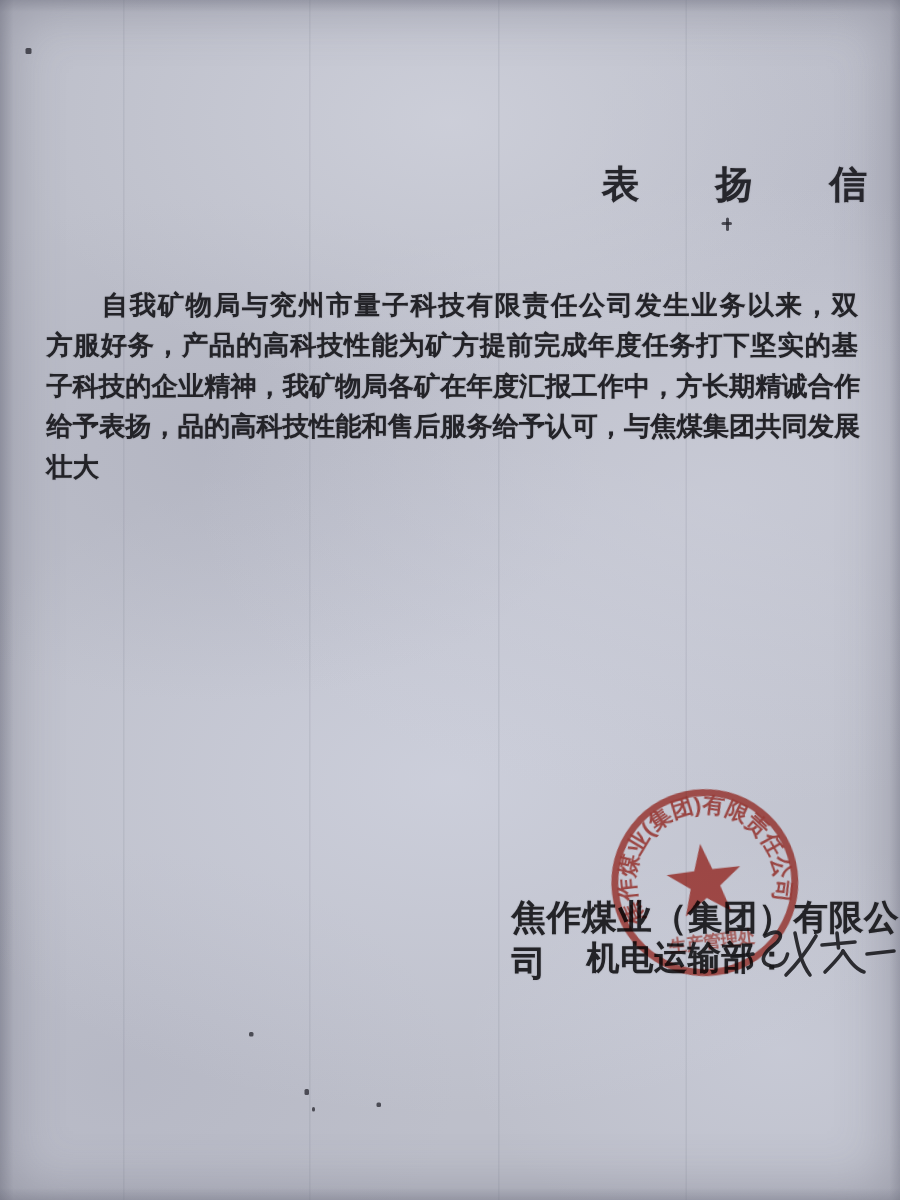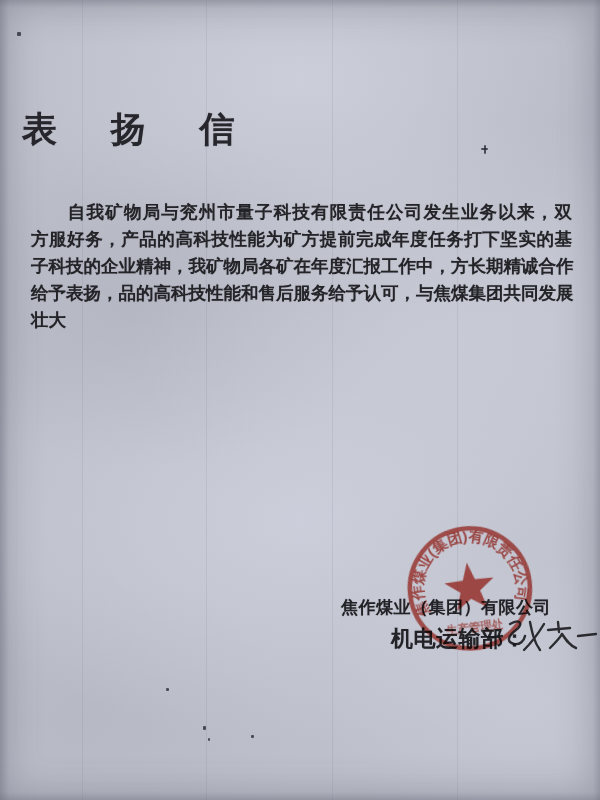--- a/index.html
+++ b/index.html
@@ -17,33 +17,33 @@
       radial-gradient(380px 240px at 140px 300px, rgba(172,174,188,.50), rgba(172,174,188,0) 70%),
       radial-gradient(520px 320px at 300px 520px, rgba(216,219,232,.55), rgba(216,219,232,0) 70%),
       radial-gradient(300px 200px at 520px 700px, rgba(210,213,226,.45), rgba(210,213,226,0) 70%),
       radial-gradient(320px 220px at 80px 720px, rgba(176,178,192,.50), rgba(176,178,192,0) 70%),
       radial-gradient(260px 180px at 560px 120px, rgba(182,184,198,.45), rgba(182,184,198,0) 70%);
     box-shadow: inset 0 0 34px 8px rgba(78,80,96,.30);
     color:#232327;
   }
   .crease{position:absolute;top:0;bottom:0;width:1px;background:rgba(116,118,134,.14);}
   .title{
-    position:absolute;top:106px;left:0;width:100%;text-align:left;
-    font-size:35px;font-weight:bold;letter-spacing:22px;text-indent:22px;
+    position:absolute;top:106px;left:0;width:100%;text-align:right;
+    font-size:25px;font-weight:bold;letter-spacing:22px;text-indent:22px;
     color:#26262c; text-shadow:0 0 1px rgba(38,38,44,.35);
   }
-  .body-text{position:absolute;left:31px;top:200px;width:541px;font-family:Liberation Mono, monospace;}
+  .body-text{position:absolute;left:31px;top:190px;width:541px;}
   .bline{
     font-size:17.5px;line-height:27px;font-weight:bold;color:#232328;
     text-align:justify;text-align-last:justify;white-space:nowrap;
     text-shadow:0 0 1px rgba(35,35,40,.30);
   }
   .bline.first{text-indent:2.1em;}
   .bline.last{text-align-last:left;white-space:normal;}
-  .sig-company{position:absolute;left:341px;top:596px;font-size:17px;font-weight:bold;letter-spacing:.5px;text-shadow:0 0 1px rgba(35,35,40,.3);}
+  .sig-company{position:absolute;left:341px;top:596px;font-size:23px;font-weight:bold;letter-spacing:.5px;text-shadow:0 0 1px rgba(35,35,40,.3);}
   .sig-dept{position:absolute;left:391px;top:624px;font-size:22px;font-weight:bold;letter-spacing:.5px;text-shadow:0 0 1px rgba(35,35,40,.3);}
   .sig-date{position:absolute;left:366px;top:651px;font-size:16px;font-weight:bold;letter-spacing:1.5px;text-shadow:0 0 1px rgba(35,35,40,.3);}
   .sig-scrawl{position:absolute;left:486px;top:614px;width:112px;height:46px;z-index:6;}
   .stamp{
     position:absolute;left:402px;top:518px;width:142px;height:142px;z-index:5;
     transform:rotate(-7deg);mix-blend-mode:multiply;opacity:.93;filter:blur(.2px);
   }
   .stamp text{font-family:"Liberation Sans",sans-serif;font-weight:bold;}
   .speck{position:absolute;background:rgba(38,38,46,.75);border-radius:1px;}
 </style>

